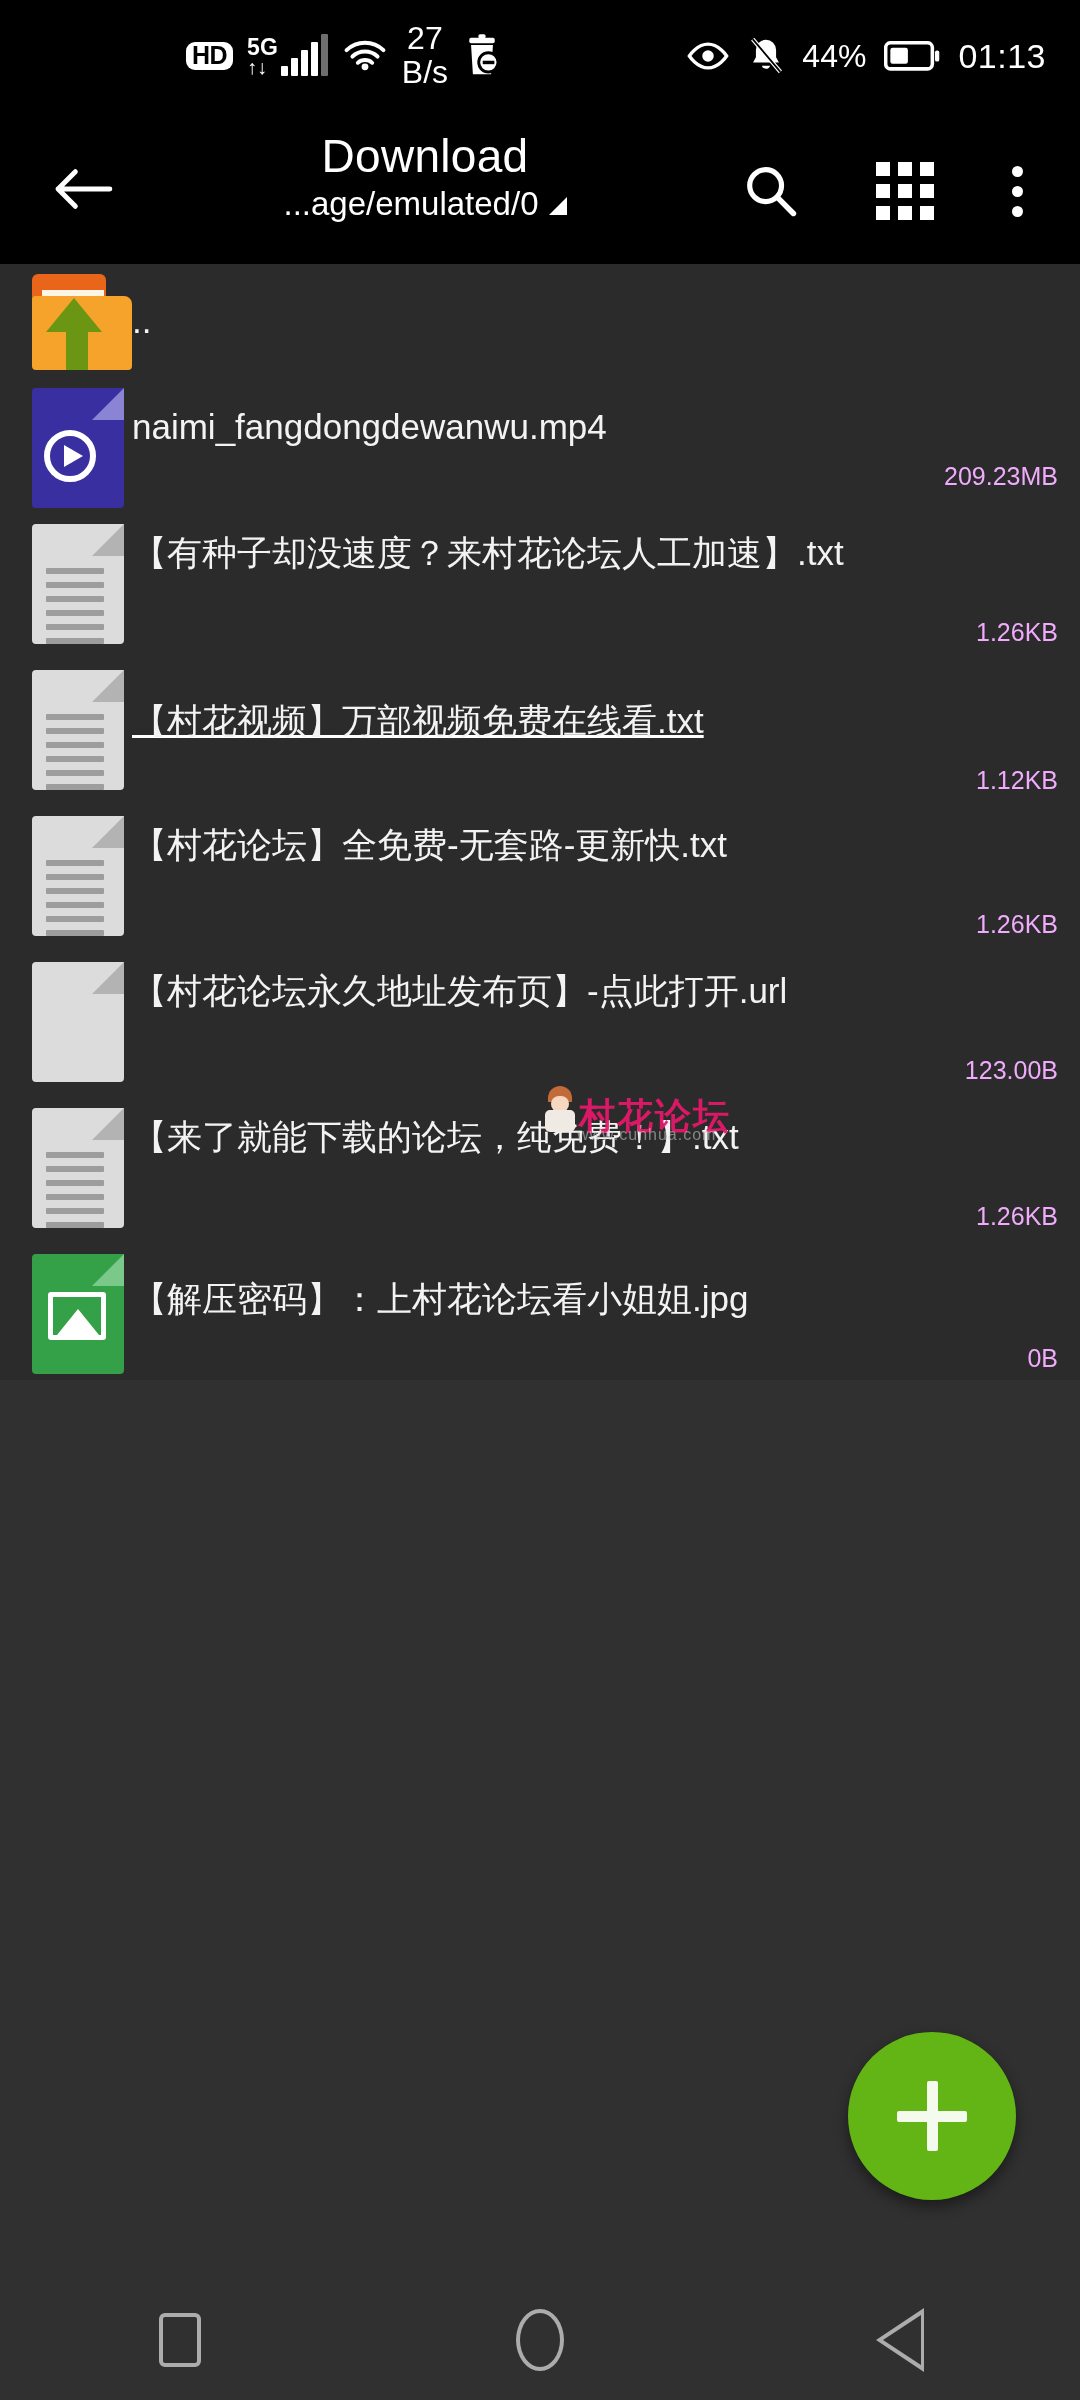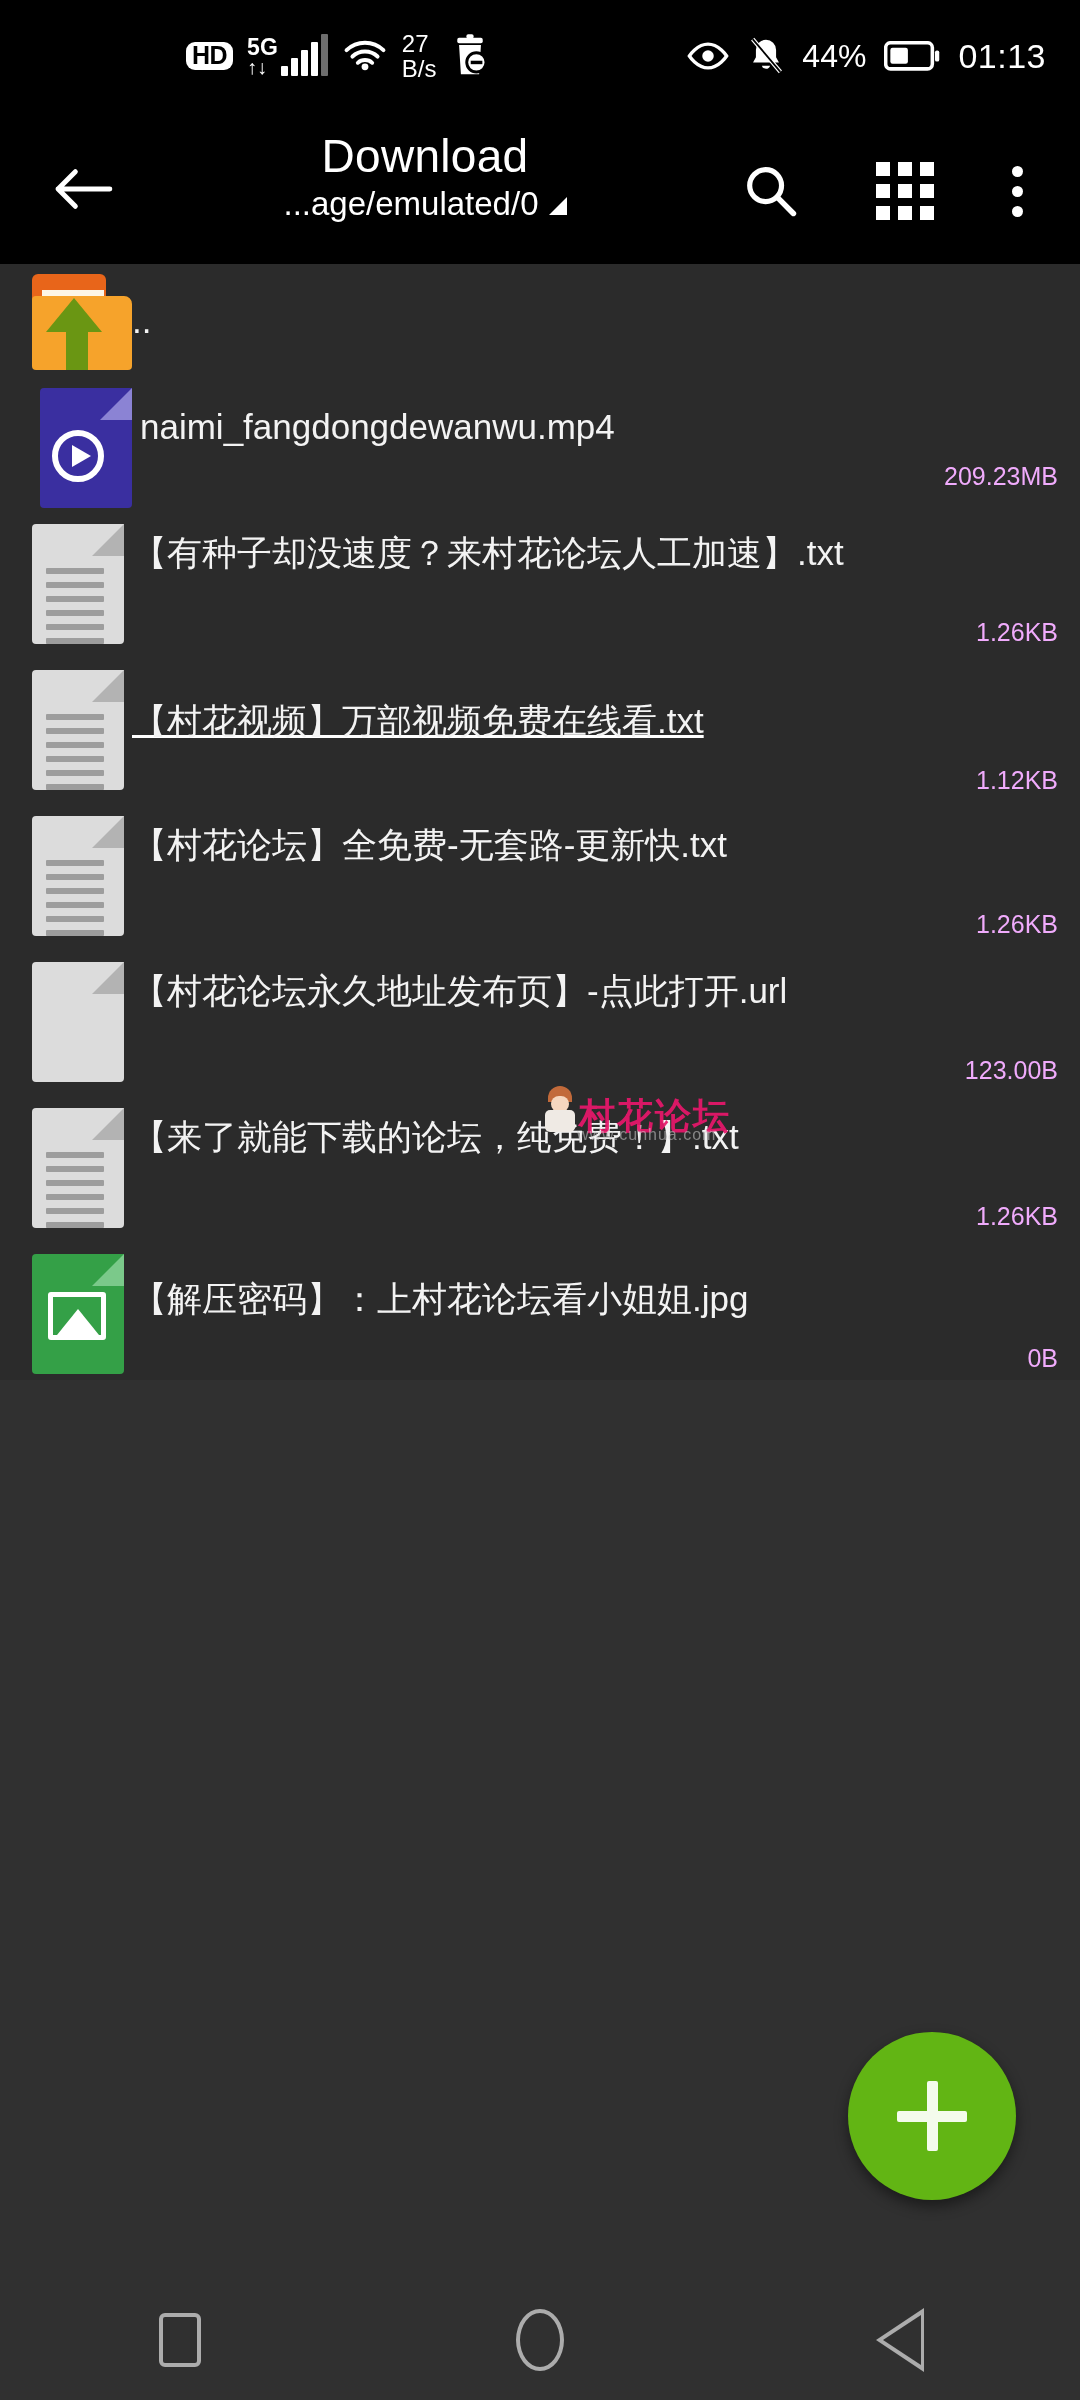--- a/index.html
+++ b/index.html
@@ -31,21 +31,21 @@
   .net-5g .g5{ font-size:23px; font-weight:bold; }
   .net-5g .updn{ font-size:20px; font-weight:bold; margin-top:-2px;}
   .bars{ display:flex; align-items:flex-end; gap:3px; height:40px;}
   .bars i{ display:block; width:7px; background:#fff; border-radius:1px;}
   .bars i:nth-child(1){height:10px}
   .bars i:nth-child(2){height:18px}
   .bars i:nth-child(3){height:26px}
   .bars i:nth-child(4){height:34px}
   .bars i:nth-child(5){height:42px;background:#6e6e6e}
 
-  .speed{ display:flex; flex-direction:column; line-height:1.05; font-size:24px;}
+  .speed{ display:flex; flex-direction:column; align-items:center; line-height:1.05; font-size:32px;}
 
   #app-bar{
     position:absolute; top:112px; left:0; width:1080px; height:152px;
     background:#000;
   }
   #back-button{
     position:absolute; left:46px; top:50px; width:74px; height:54px;
     display:flex; align-items:center; justify-content:center;
   }
   #title-block{
@@ -276,21 +276,21 @@
           <span class="body"></span>
         <span class="arrow"></span>
           <span class="stem"></span>
       </div>
     </div>
     <div class="text-cell">
       <div class="fname" style="padding-top:34px;">..</div>
     </div>
   </div>
 
-  <div class="row" style="min-height:136px;padding-left:8px;">
+  <div class="row" style="min-height:136px;">
     <div class="icon-cell">
       <div class="sheet video">
         <div class="page"></div>
           <div class="corner"></div>
           <div class="play"></div>
       </div>
     </div>
     <div class="text-cell">
       <div class="fname">naimi_fangdongdewanwu.mp4</div>
       <div class="fsize" style="top:84px;">209.23MB</div>

